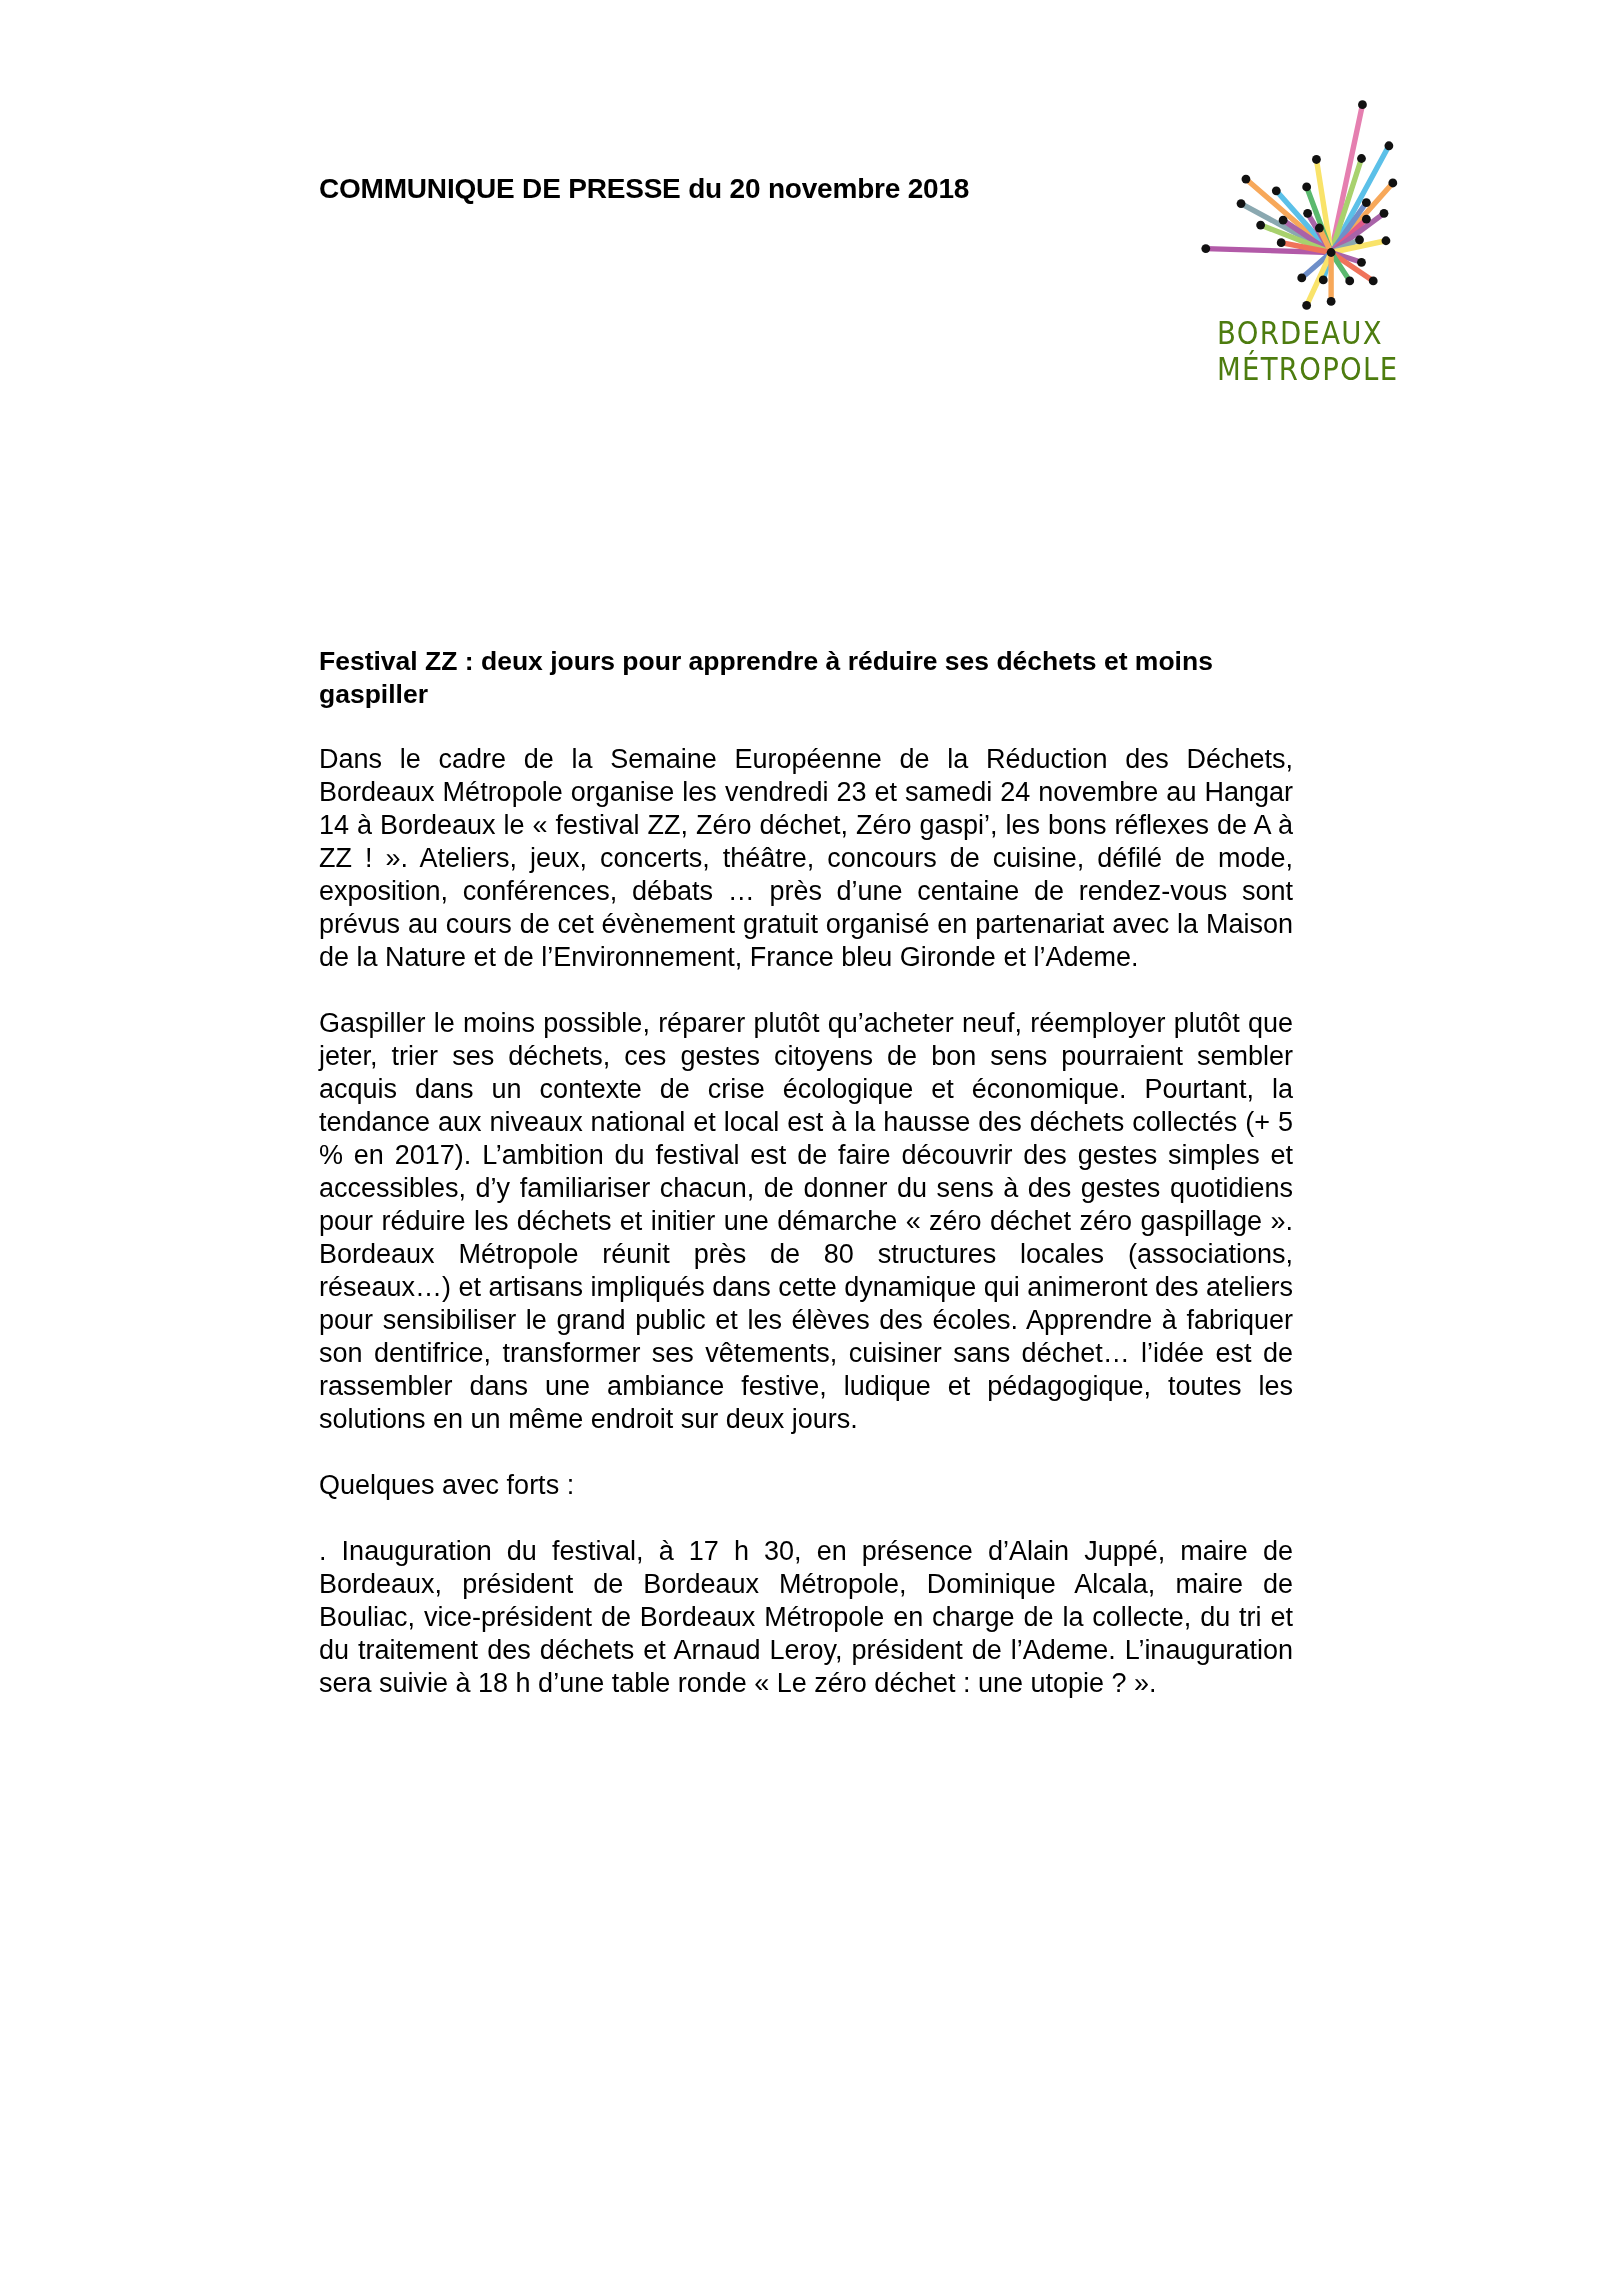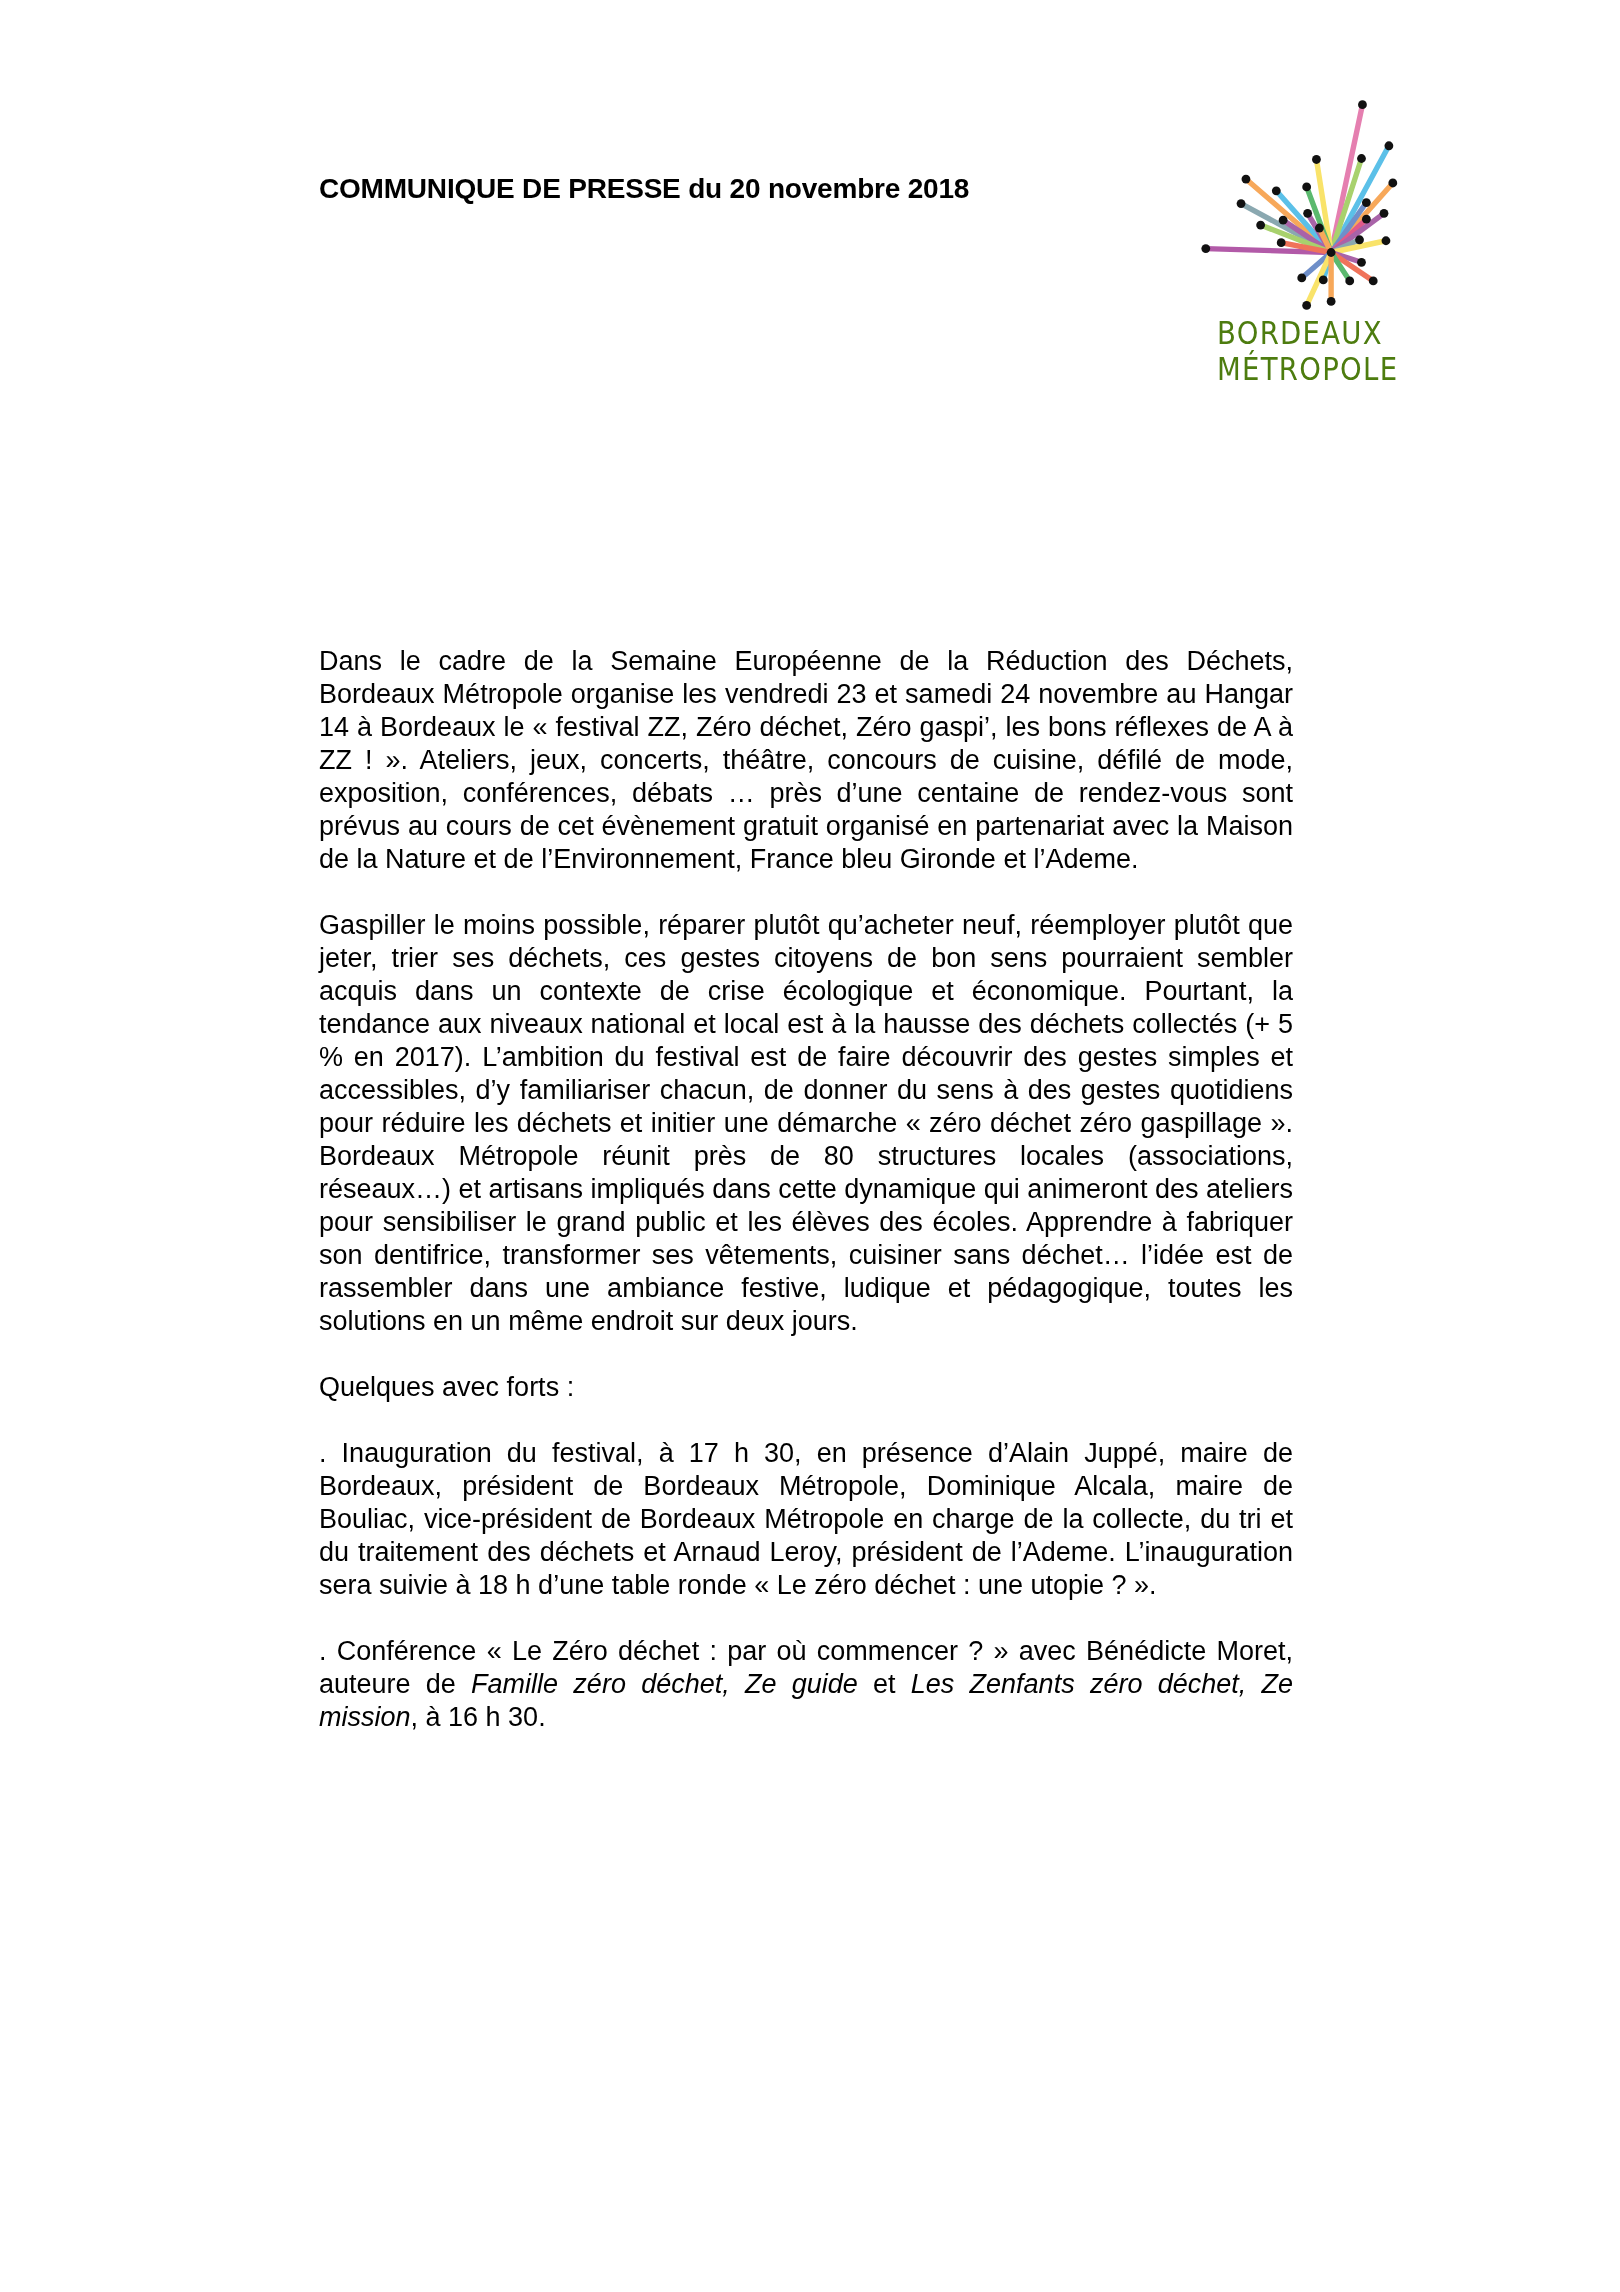--- a/index.html
+++ b/index.html
@@ -87,26 +87,26 @@
       <circle cx="148" cy="218" r="4.5"></circle>
     </g>
   </svg>
   <div class="logo-text">
     <div>BORDEAUX</div>
     <div>MÉTROPOLE</div>
   </div>
 </div>
 
 <div class="content">
+  <p class="headline">Festival ZZ : deux jours pour apprendre à réduire ses déchets et moins gaspiller</p>
 
   <p class="para">Dans le cadre de la Semaine Européenne de la Réduction des Déchets, Bordeaux Métropole organise les vendredi 23 et samedi 24 novembre au Hangar 14 à Bordeaux le « festival ZZ, Zéro déchet, Zéro gaspi’, les bons réflexes de A à ZZ ! ». Ateliers, jeux, concerts, théâtre, concours de cuisine, défilé de mode, exposition, conférences, débats … près d’une centaine de rendez-vous sont prévus au cours de cet évènement gratuit organisé en partenariat avec la Maison de la Nature et de l’Environnement, France bleu Gironde et l’Ademe.</p>
 
   <p class="para">Gaspiller le moins possible, réparer plutôt qu’acheter neuf, réemployer plutôt que jeter, trier ses déchets, ces gestes citoyens de bon sens pourraient sembler acquis dans un contexte de crise écologique et économique. Pourtant, la tendance aux niveaux national et local est à la hausse des déchets collectés (+ 5 % en 2017). L’ambition du festival est de faire découvrir des gestes simples et accessibles, d’y familiariser chacun, de donner du sens à des gestes quotidiens pour réduire les déchets et initier une démarche « zéro déchet zéro gaspillage ». Bordeaux Métropole réunit près de 80 structures locales (associations, réseaux…) et artisans impliqués dans cette dynamique qui animeront des ateliers pour sensibiliser le grand public et les élèves des écoles. Apprendre à fabriquer son dentifrice, transformer ses vêtements, cuisiner sans déchet… l’idée est de rassembler dans une ambiance festive, ludique et pédagogique, toutes les solutions en un même endroit sur deux jours.</p>
 
   <p class="para">Quelques avec forts :</p>
 
 
   <p class="para">. Inauguration du festival, à 17 h 30, en présence d’Alain Juppé, maire de Bordeaux, président de Bordeaux Métropole, Dominique Alcala, maire de Bouliac, vice-président de Bordeaux Métropole en charge de la collecte, du tri et du traitement des déchets et Arnaud Leroy, président de l’Ademe. L’inauguration sera suivie à 18 h d’une table ronde « Le zéro déchet : une utopie ? ».</p>
 
-  <p class="para"><span>. Conférence « Le Zéro déchet : par où commencer ? » avec Bénédicte Moret, auteure de </span><em>Famille zéro déchet, Ze guide</em><span> et </span><em>Les Zenfants zéro déchet, Ze mission</em><span>, à 16 h 30.</span></p>
 
 </div>
 
 
 </body></html>

